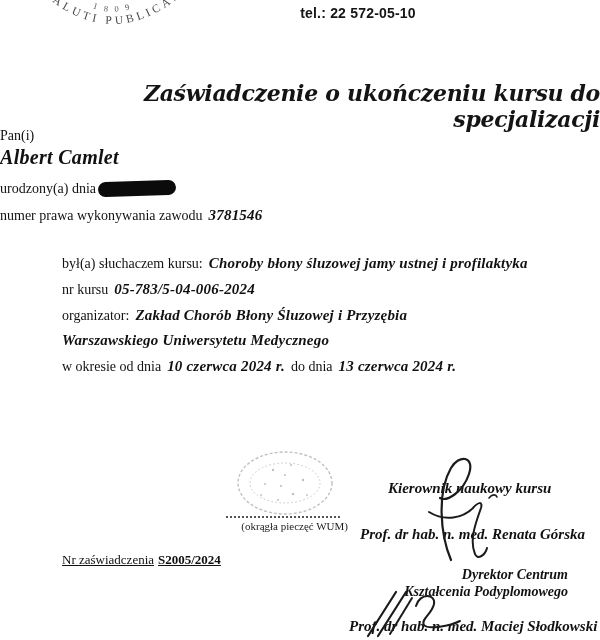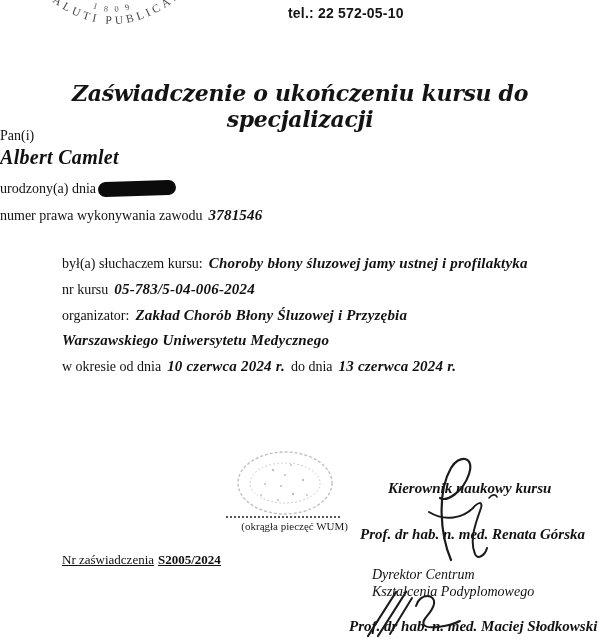--- a/index.html
+++ b/index.html
@@ -5,28 +5,28 @@
   html,body{margin:0;padding:0;}
   body{
     width:600px;height:640px;position:relative;overflow:hidden;
     background:#ffffff;
     font-family:"Liberation Serif", serif;
     color:#111;
   }
   .abs{position:absolute;}
   
   .phone{
-    left:288px;top:5px;width:140px;
+    left:288px;top:5px;width:140px;text-align:center;
     font-family:"Liberation Sans", sans-serif;
     font-weight:bold;font-size:14px;letter-spacing:0.2px;color:#161616;
   }
   .seal-top{left:26px;top:0;width:175px;height:48px;opacity:.88;}
   
   .doc-title{
-    left:0;right:0;top:80px;text-align:center;
+    left:0;right:0;top:80px;text-align:right;
     font-family:"DejaVu Serif", serif;
     font-style:italic;font-weight:bold;
     font-size:22px;letter-spacing:-0.3px;color:#141414;
   }
   
   .center-line{left:0;right:0;text-align:left;}
   .salutation{top:128px;font-size:14px;}
   .person-name{top:146px;font-size:20px;font-weight:bold;font-style:italic;letter-spacing:0.3px;}
   .birth-line{top:181px;font-size:14px;}
   .redaction{
@@ -42,22 +42,22 @@
   .body-line{height:25.8px;line-height:22px;white-space:nowrap;}
   
   .stamp-svg{left:233px;top:450px;}
   .stamp-line{left:226px;top:516px;width:114px;border-top:2px dotted #555;height:0;}
   .stamp-caption{left:218px;top:520px;width:130px;text-align:right;font-size:11px;color:#1c1c1c;}
   
   .sig1{left:413px;top:450px;z-index:5;}
   .sig2{left:360px;top:588px;z-index:5;}
   .sig-title-1{left:388px;top:480px;font-size:15px;font-weight:bold;font-style:italic;}
   .sig-name-1{left:360px;top:526px;font-size:15px;font-weight:bold;font-style:italic;}
-  .director-block{left:372px;top:566px;width:196px;text-align:left;
-    font-size:14px;font-weight:normal;font-style:italic;line-height:17px;}
+  .director-block{left:372px;top:566px;width:196px;text-align:right;
+    font-size:14px;font-weight:bold;font-style:italic;line-height:17px;}
   .sig-name-2{left:349px;top:618px;font-size:15px;font-weight:bold;font-style:italic;}
   .cert-no{left:62px;top:552px;font-size:13px;text-decoration:underline;}
   .cert-no .num{font-weight:bold;padding-left:4px;}
   .ink{stroke:#1b1b1b;fill:none;stroke-linecap:round;}
 </style>
 </head>
 <body>
 
 <svg class="abs seal-top" width="175" height="48" viewBox="0 0 175 48">
   <defs>

